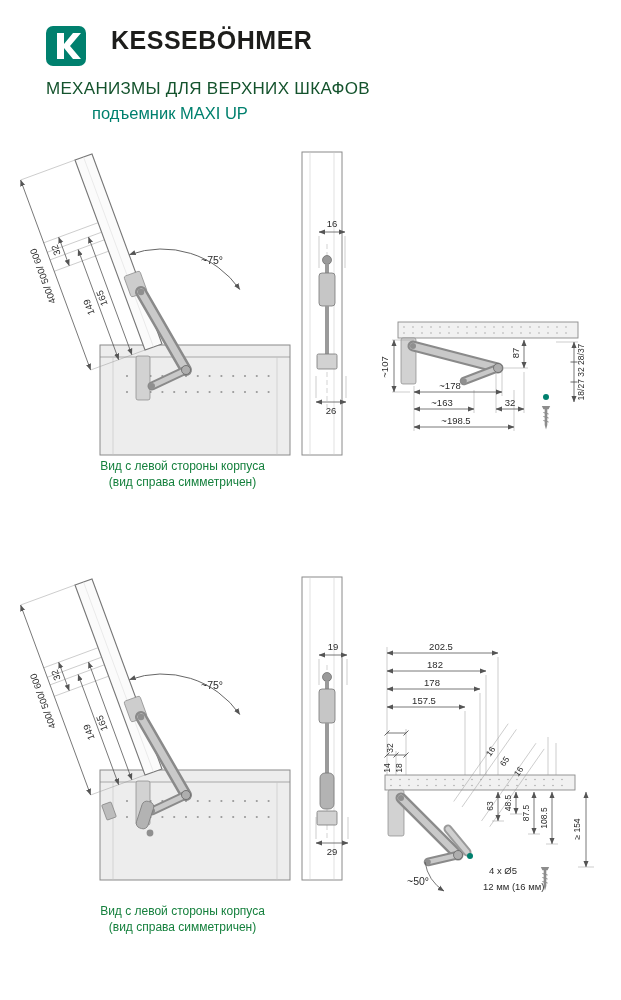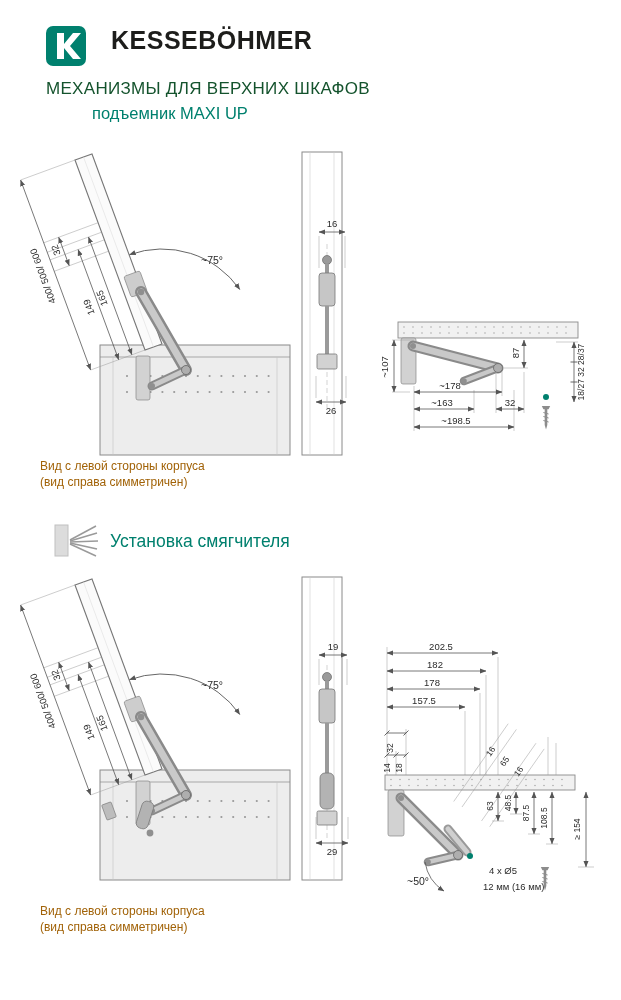--- a/index.html
+++ b/index.html
@@ -4,21 +4,21 @@
 <style>
   * { margin:0; padding:0; box-sizing:border-box; }
   html,body { background:#fff; }
   .page { position:relative; width:621px; height:1000px; background:#fff; overflow:hidden;
           font-family:"Liberation Sans","DejaVu Sans",sans-serif; color:#2b2b2b; }
   .logo-row { position:absolute; left:46px; top:26px; display:flex; align-items:flex-start; gap:25px; }
   .brand { font-size:25px; font-weight:bold; color:#1d1d1b; letter-spacing:0.5px; }
   .doc-title { position:absolute; left:46px; top:79px; font-size:17px; color:#14532d; letter-spacing:0.3px; }
   .doc-subtitle { position:absolute; left:46px; top:104px; font-size:16.5px; color:#00806E;margin-left:46px; }
   svg.drawing { position:absolute; left:0; }
-  .caption { position:absolute; left:40px; width:285px; text-align:left; font-size:12px; color:#a16207; line-height:1.35; }
+  .caption { position:absolute; left:40px; width:285px; text-align:center; font-size:12px; color:#15803d; line-height:1.35; }
   .softener { position:absolute; left:52px; top:524px; display:flex; align-items:center; gap:12px; }
   .softener .label { color:#00806E; font-size:17.5px; }
   .footer-site { position:absolute; top:938px; right:28px; font-size:20px; color:#00806E; text-decoration:none; cursor:pointer; }
   svg text { font-family:"Liberation Sans","DejaVu Sans",sans-serif; fill:#2b2b2b; }
   .dim { font-size:9.5px; }
   .dim-s { font-size:8.5px; }
   .dim-lg { font-size:10.5px; }
   line.d, path.d { stroke:#555; stroke-width:0.8; fill:none; }
   line.e { stroke:#9a9a9a; stroke-width:0.5; }
   line.t { stroke:#555; stroke-width:0.9; }
@@ -159,33 +159,20 @@
       <line x1="414" y1="287" x2="514" y2="287" class="d" marker-start="url(#a1)" marker-end="url(#a1)"></line>
       <text class="dim" text-anchor="middle" x="456" y="283.5">~198.5</text>
     </g>
   </svg>
 
   <div class="caption" style="top:458px">
     <div>Вид с левой стороны корпуса</div>
     <div>(вид справа симметричен)</div>
   </div>
 
-  <div class="softener">
-    <svg width="46" height="34" viewBox="0 0 46 34">
-      <rect x="3" y="1" width="13" height="31" fill="#dcdcdc" stroke="#c0c0c0"></rect>
-      <g stroke="#9a9a9a" stroke-width="1.5">
-        <line x1="18" y1="16" x2="44" y2="2"></line>
-        <line x1="18" y1="17" x2="45" y2="9"></line>
-        <line x1="18" y1="18" x2="46" y2="17"></line>
-        <line x1="18" y1="19" x2="45" y2="25"></line>
-        <line x1="18" y1="20" x2="44" y2="32"></line>
-      </g>
-    </svg>
-    <span class="label">Установка смягчителя</span>
-  </div>
 
   <svg class="drawing" style="top:565px" width="621" height="345" viewBox="0 0 621 345">
 
     <g>
       <use href="#sideview-geom"></use>
       <g>
         <rect x="139" y="236" width="12" height="28" rx="5" transform="rotate(18 145 250)" fill="#b3b3b3" stroke="#777" stroke-width="0.7"></rect>
         <circle cx="150" cy="268" r="3.4" fill="#8f8f8f"></circle>
         <rect x="104" y="238" width="10" height="16" rx="1" transform="rotate(-20 109 246)" fill="#bdbdbd" stroke="#777" stroke-width="0.6"></rect>
       </g>

